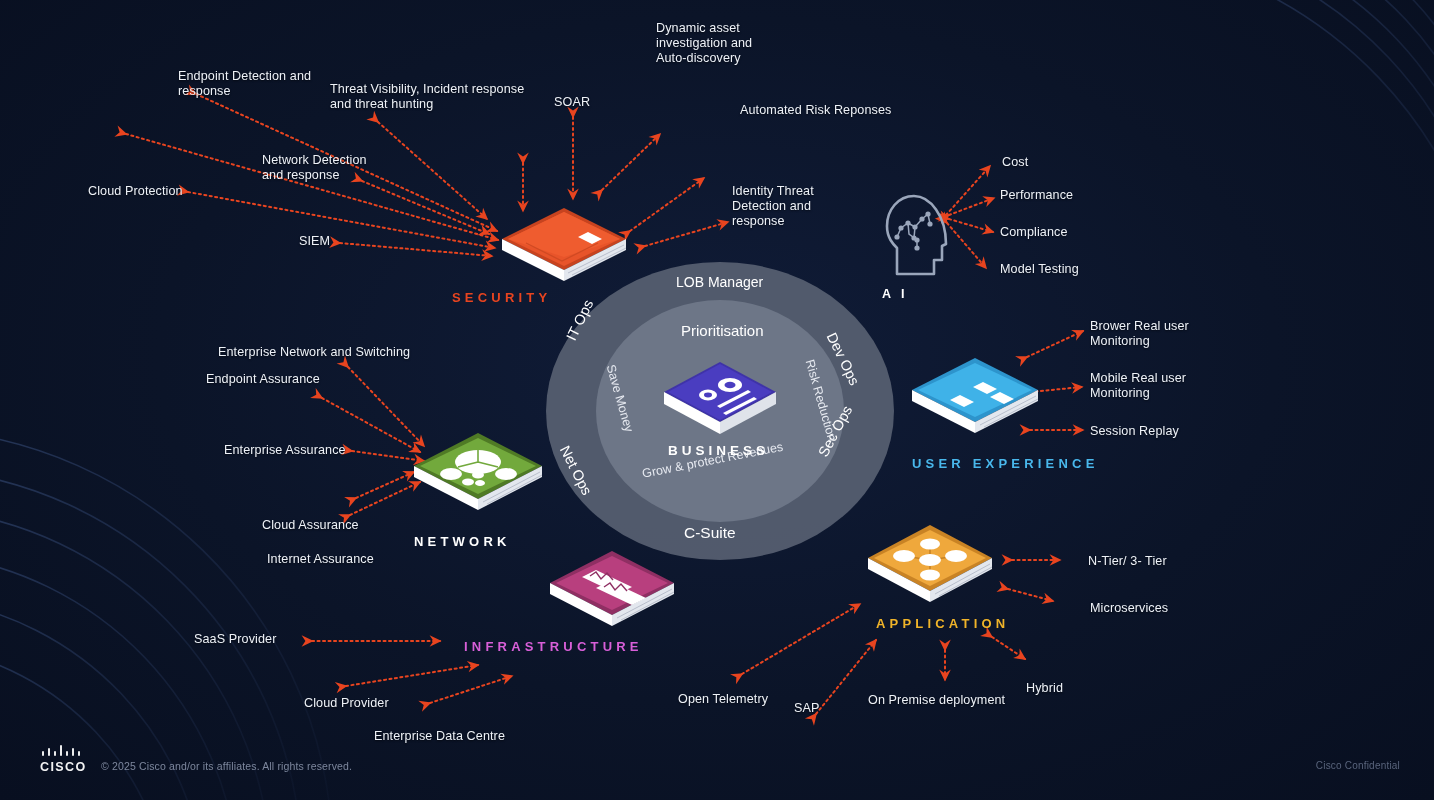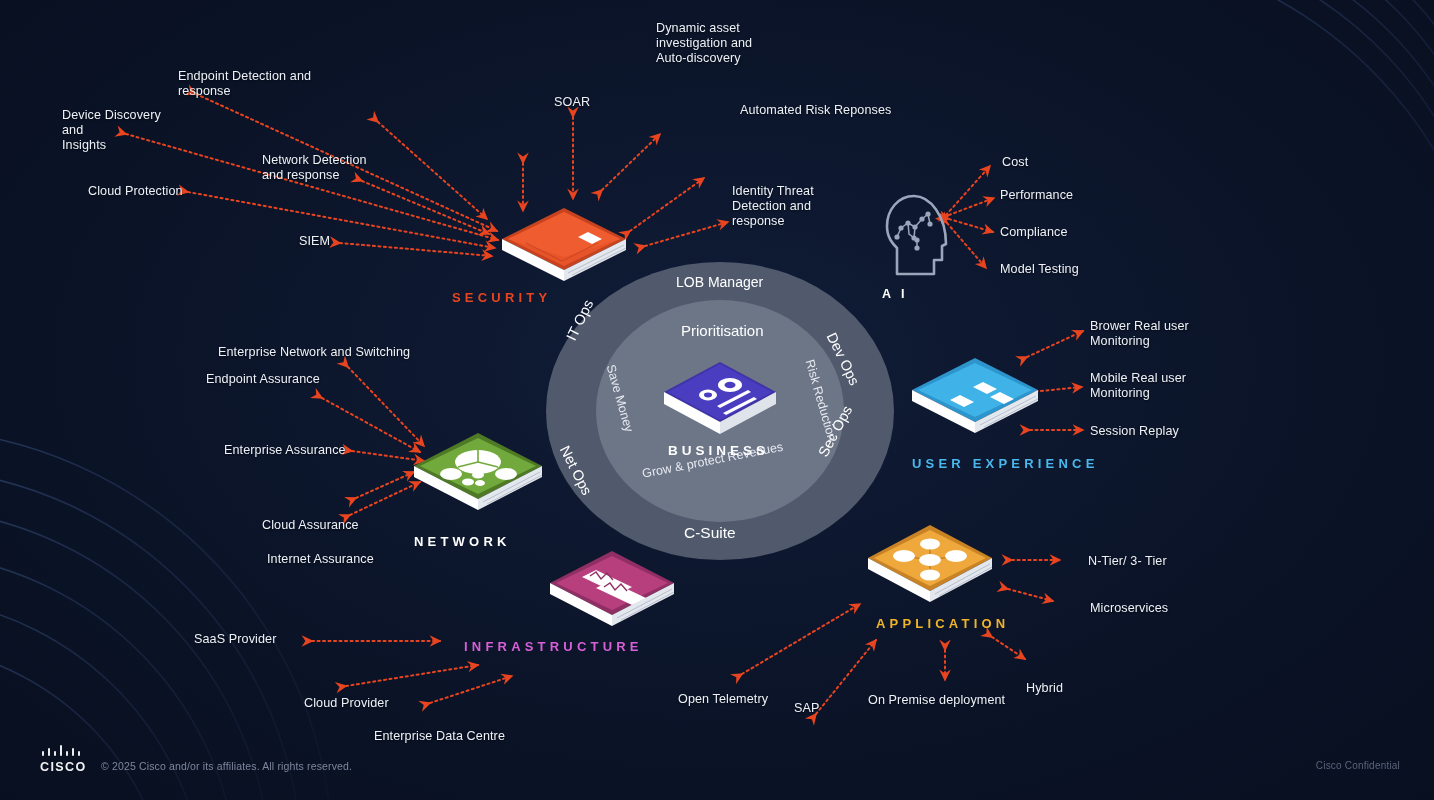--- a/index.html
+++ b/index.html
@@ -222,24 +222,24 @@
           <path d="M74 70 L128 43"></path>
       </g>
       <polygon points="66,7 122,34 66,61 10,34" fill="#e8542a"></polygon>
       <polygon points="66,7 122,34 66,52 10,34" fill="#ef5c2f"></polygon>
       <polygon points="90,27 104,34 94,39 80,32" fill="#ffffff"></polygon>
       <path d="M28 38 L64 56 L100 38" fill="none" stroke="#d04a23" stroke-width="1.3"></path>
     </svg>
   </div>
   <div class="pillar-name" style="left:452px; top:290px; color:#e8441f;">SECURITY</div>
 
-  <div class="lbl" style="left:62px; top:108px; width:120px;">Device Discovery and
-Insights</div>
   <div class="lbl" style="left:178px; top:69px; width:150px;">Endpoint Detection and
 response</div>
+  <div class="lbl" style="left:330px; top:82px; width:200px;">Threat Visibility, Incident response
+and threat hunting</div>
   <div class="lbl" style="left:554px; top:95px;">SOAR</div>
   <div class="lbl" style="left:262px; top:153px; width:120px;">Network Detection
 and response</div>
   <div class="lbl" style="left:88px; top:184px;">Cloud Protection</div>
   <div class="lbl" style="left:299px; top:234px;">SIEM</div>
   <div class="lbl" style="left:656px; top:21px; width:110px;">Dynamic asset
 investigation and
 Auto-discovery</div>
   <div class="lbl" style="left:740px; top:103px;">Automated Risk Reponses</div>
   <div class="lbl" style="left:692px; top:184px; width:110px;margin-left:40px;">Identity Threat

